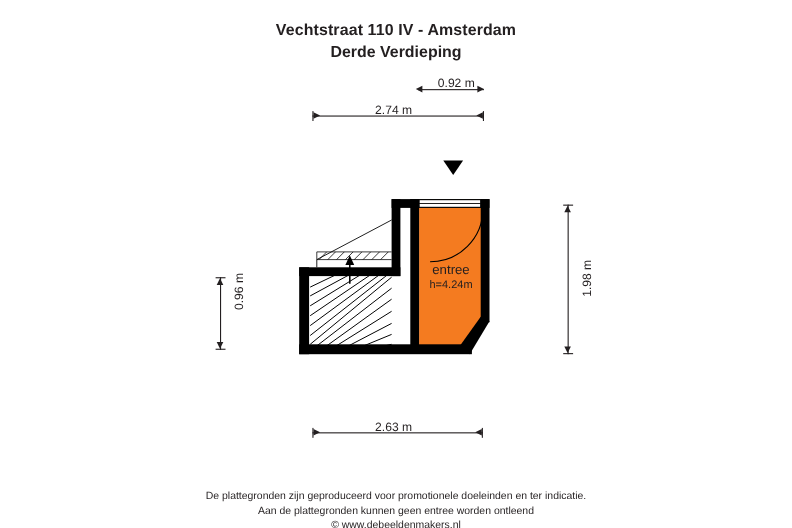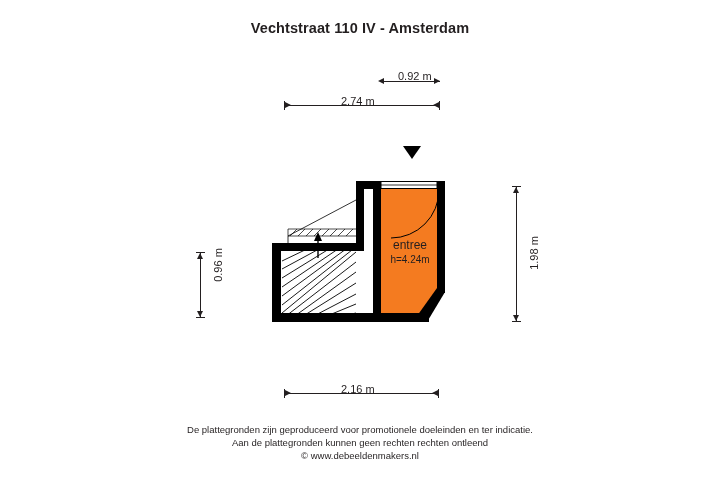--- a/index.html
+++ b/index.html
@@ -120,40 +120,42 @@
   }
 
   
   .footer {
     position: absolute;
     left: 0;
     width: 720px;
     text-align: center;
     font-size: 9.5px;
     color: #231f20;
+    margin-top: 22px;
   }
   .f1 { top: 424px; }
   .f2 { top: 437px; }
   .f3 { top: 450px; }
 
   .entry-marker {
     position: absolute;
     width: 0;
     height: 0;
     border-left: 9px solid transparent;
     border-right: 9px solid transparent;
     border-top: 13px solid #000000;
   }
 </style>
 </head>
 <body>
 
 <div class="page">
 
   <div class="title">Vechtstraat 110 IV - Amsterdam</div>
+  <div class="subtitle">Derde Verdieping</div>
 
   <div>
     <div class="dim-h" style="left:380px; top:81px; width:60px;"></div>
     <div class="arrow-l" style="left:378px; top:77.5px;"></div>
     <div class="arrow-r" style="left:434px; top:77.5px;"></div>
     <div class="dim-label" style="left:386px; top:70px;padding-left:12px;">0.92 m</div>
   </div>
 
   <div>
     <div class="dim-h" style="left:284px; top:105px; width:156px;"></div>
@@ -181,21 +183,21 @@
     <div class="arrow-d" style="left:196.5px; top:311px;"></div>
     <div class="dim-label rot" style="left:188px; top:259px; width:60px; text-align:center; transform-origin:center;">0.96 m</div>
   </div>
 
   <div>
     <div class="dim-h" style="left:284px; top:393px; width:155px;"></div>
     <div class="tick-v" style="left:284px; top:388.5px;"></div>
     <div class="tick-v" style="left:438px; top:388.5px;"></div>
     <div class="arrow-r" style="left:285px; top:389.5px;"></div>
     <div class="arrow-l" style="left:432px; top:389.5px;"></div>
-    <div class="dim-label" style="left:341px; top:383px;">2.16 m</div>
+    <div class="dim-label" style="left:341px; top:383px;">2.63 m</div>
   </div>
 
   <div class="entry-marker" style="left:403px; top:146px;"></div>
 
   <svg id="plan" width="720" height="480">
 
     <polygon points="381,181 440,181 440,290 420,320 381,320" fill="#F47B20" stroke="none"></polygon>
 
     <polygon points="280,243 360,243 360,320 280,320" fill="#ffffff" stroke="none"></polygon>
 
@@ -263,16 +265,16 @@
     </g>
 
     <line x1="288" y1="236" x2="356" y2="200" stroke="#000000" stroke-width="0.8"></line>
     <line x1="288" y1="236" x2="288" y2="243" stroke="#000000" stroke-width="0.8"></line>
   </svg>
 
   <div class="room-label" style="left:380px; top:238px; width:60px;">entree</div>
   <div class="room-sub" style="left:380px; top:254px; width:60px;">h=4.24m</div>
 
   <div class="footer f1">De plattegronden zijn geproduceerd voor promotionele doeleinden en ter indicatie.</div>
-  <div class="footer f2">Aan de plattegronden kunnen geen rechten rechten ontleend</div>
+  <div class="footer f2">Aan de plattegronden kunnen geen entree worden ontleend</div>
   <div class="footer f3">© www.debeeldenmakers.nl</div>
 
 </div>
 
 </body></html>

